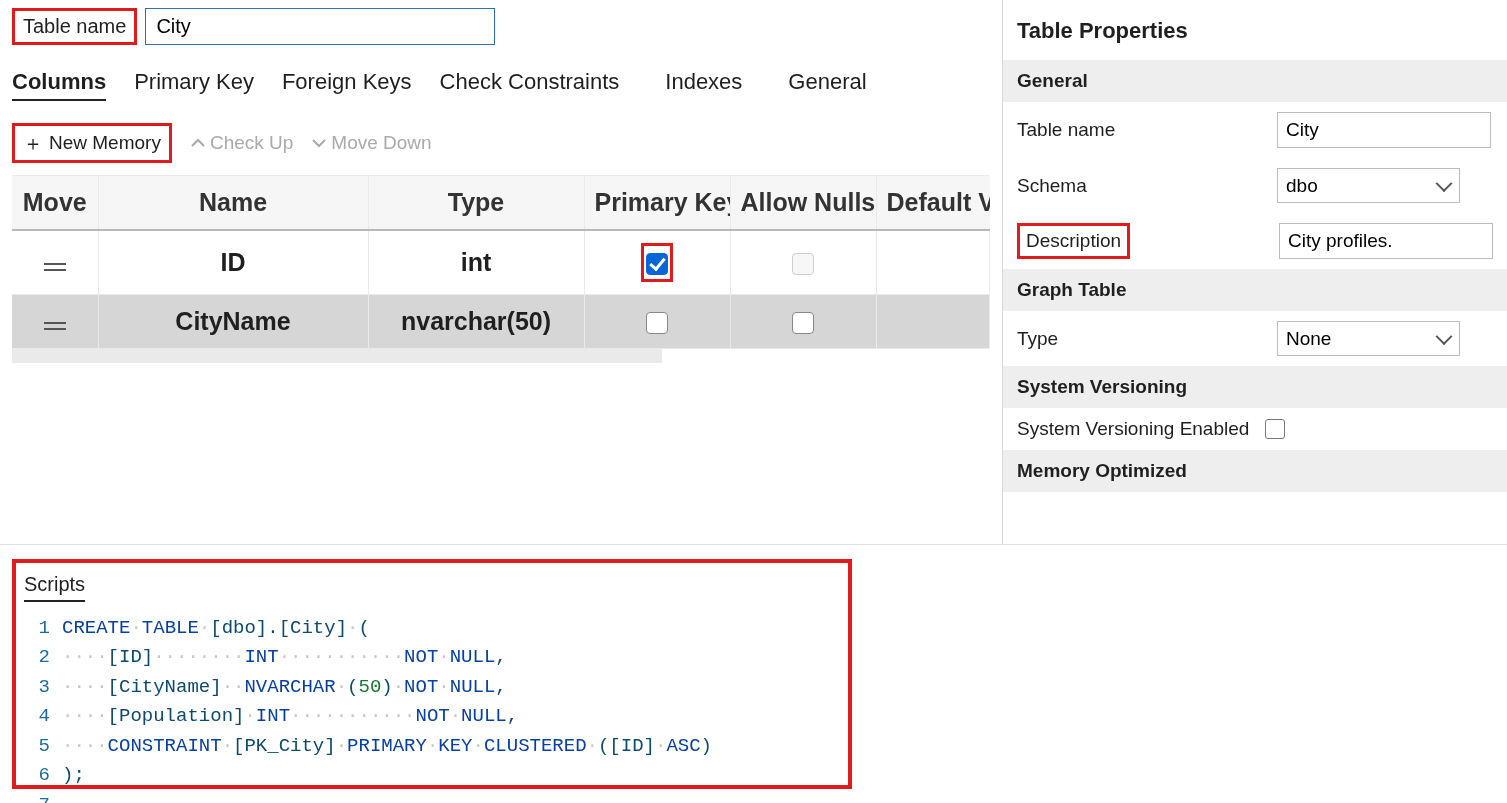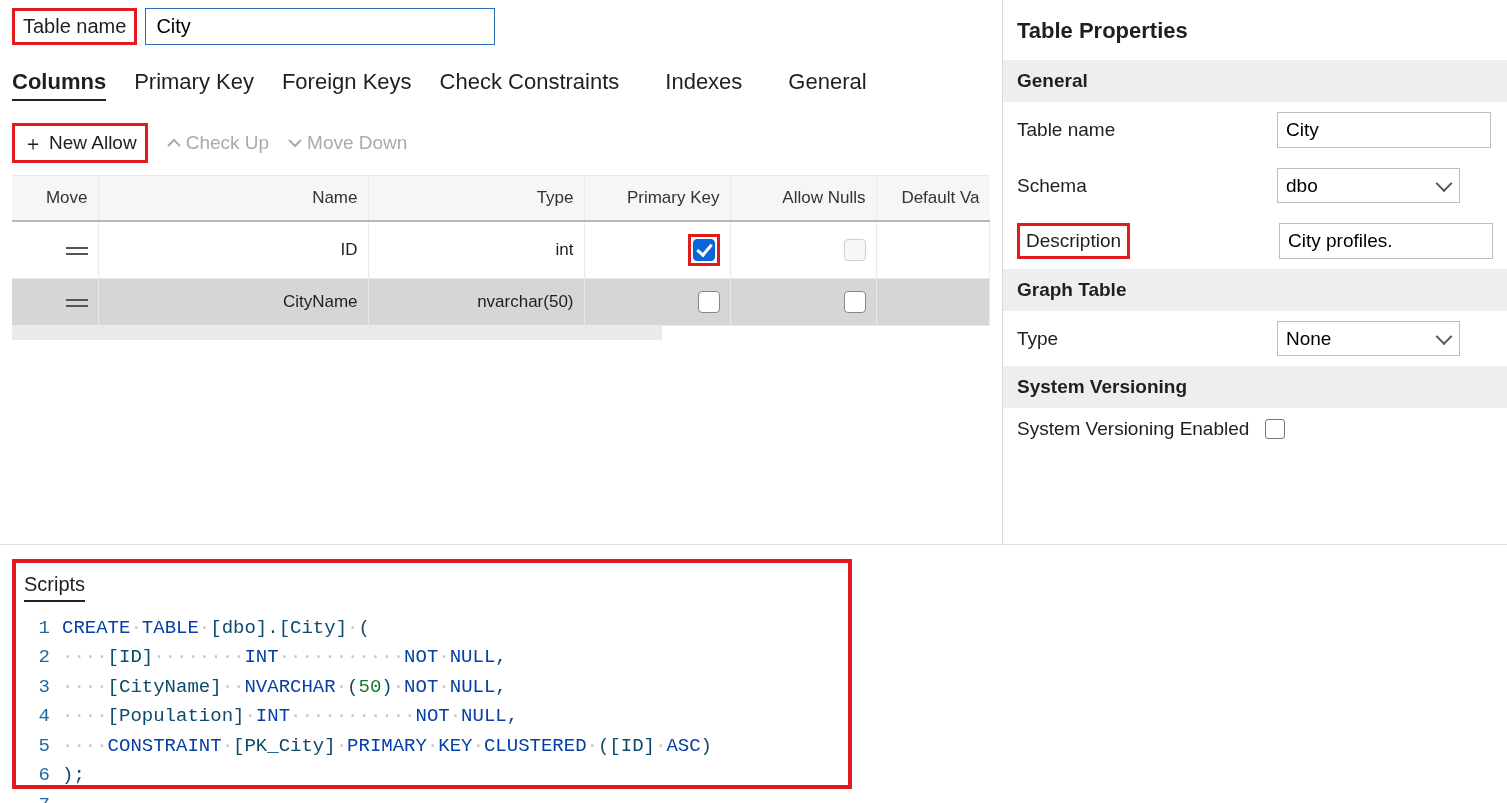--- a/index.html
+++ b/index.html
@@ -98,23 +98,23 @@
   
   .grid {
     border-top: 1px solid #eaeaea;
   }
   .grid table {
     width: 100%;
     border-collapse: collapse;
     table-layout: fixed;
   }
   .grid th, .grid td {
-    text-align: right;
-    font-size: 17px;
-    font-weight: 400;
+    text-align: center;
+    font-size: 25px;
+    font-weight: 700;
     padding: 12px 10px;
     border-right: 1px solid #eaeaea;
     border-bottom: 1px solid #eaeaea;
     white-space: nowrap;
     overflow: hidden;
   }
   .grid thead th {
     background: #f6f6f6;
     border-bottom: 2px solid #b8b8b8;
     color: #333;
@@ -293,21 +293,21 @@
         <span class="tab">Primary Key</span>
         <span class="tab">Foreign Keys</span>
         <span class="tab">Check Constraints</span>
         <span class="tab" style="margin-left:18px">Indexes</span>
         <span class="tab" style="margin-left:18px">General</span>
       </div>
 
       <div class="toolbar">
         <span class="btn-newcol">
           <span class="plus">＋</span>
-          <span>New Allow</span>
+          <span>New Memory</span>
         </span>
         <span class="move-btn">
           <svg width="16" height="12" viewBox="0 0 16 12" fill="none">
               <path d="M2 9 L8 3 L14 9" stroke-width="2"></path>
             </svg>
           <span>Check Up</span>
         </span>
         <span class="move-btn">
           <svg width="16" height="12" viewBox="0 0 16 12" fill="none">
               <path d="M2 3 L8 9 L14 3" stroke-width="2"></path>
@@ -389,20 +389,21 @@
           </select>
         </span>
       </div>
 
       <div class="p-section">System Versioning</div>
       <div class="p-row">
         <span>System Versioning Enabled</span>
         <span class="p-check"></span>
       </div>
 
+      <div class="p-section">Memory Optimized</div>
     </div>
   </div>
 
   <div class="scripts">
     <span class="scripts-title">Scripts</span>
     <div class="code" id="code-block"><div><span class="gutter">1</span><span class="kw">CREATE</span><span class="dots">·</span><span class="kw">TABLE</span><span class="dots">·</span><span class="c-txt">[dbo].[City]</span><span class="dots">·</span><span class="c-txt">(</span></div><div><span class="gutter">2</span><span class="dots">····</span><span class="c-txt">[ID]</span><span class="dots">········</span><span class="kw">INT</span><span class="dots">···········</span><span class="kw">NOT</span><span class="dots">·</span><span class="kw">NULL</span><span class="c-txt">,</span></div><div><span class="gutter">3</span><span class="dots">····</span><span class="c-txt">[CityName]</span><span class="dots">··</span><span class="kw">NVARCHAR</span><span class="dots">·</span><span class="c-txt">(</span><span class="num">50</span><span class="c-txt">)</span><span class="dots">·</span><span class="kw">NOT</span><span class="dots">·</span><span class="kw">NULL</span><span class="c-txt">,</span></div><div><span class="gutter">4</span><span class="dots">····</span><span class="c-txt">[Population]</span><span class="dots">·</span><span class="kw">INT</span><span class="dots">···········</span><span class="kw">NOT</span><span class="dots">·</span><span class="kw">NULL</span><span class="c-txt">,</span></div><div><span class="gutter">5</span><span class="dots">····</span><span class="kw">CONSTRAINT</span><span class="dots">·</span><span class="c-txt">[PK_City]</span><span class="dots">·</span><span class="kw">PRIMARY</span><span class="dots">·</span><span class="kw">KEY</span><span class="dots">·</span><span class="kw">CLUSTERED</span><span class="dots">·</span><span class="c-txt">([ID]</span><span class="dots">·</span><span class="kw">ASC</span><span class="c-txt">)</span></div><div><span class="gutter">6</span><span class="c-txt">);</span></div><div><span class="gutter">7</span></div></div>
   </div>
 </div>
 
 </body></html>

